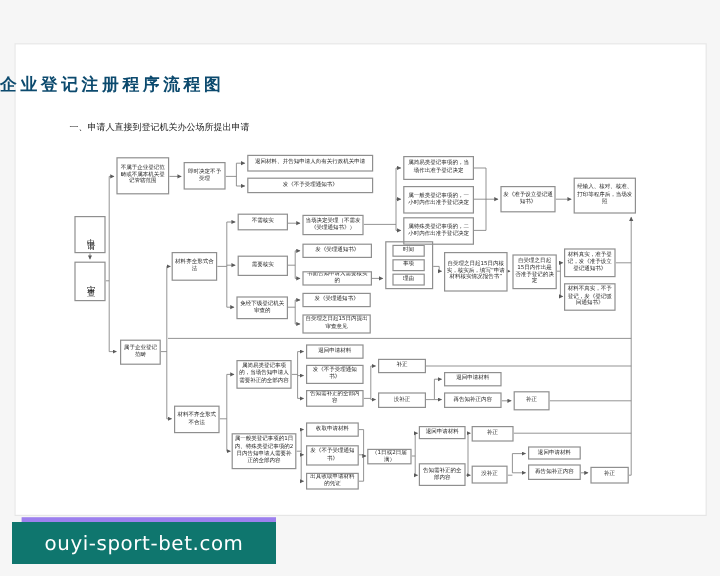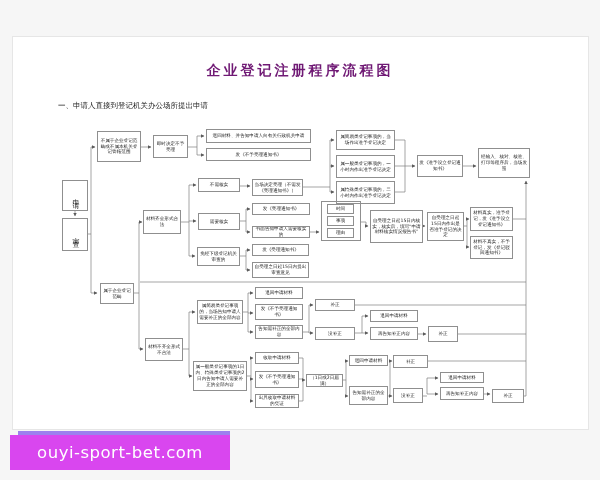--- a/index.html
+++ b/index.html
@@ -5,23 +5,23 @@
   html,body{margin:0;padding:0;}
   body{
     width:600px;height:480px;position:relative;overflow:hidden;
     background:#f6f6f6;font-family:"DejaVu Sans",sans-serif;
   }
   .sheet{
     position:absolute;left:12px;top:36px;width:577px;height:394px;
     background:#ffffff;border:1px solid #e6e6e6;box-sizing:border-box;
   }
   .title{
-    position:absolute;left:0;top:62px;width:600px;text-align:center;
+    position:absolute;left:0;top:62px;width:600px;
     font-family:"DejaVu Serif",serif;font-weight:bold;font-size:14px;
-    letter-spacing:3px;color:#701a75;
+    letter-spacing:3px;color:#0c4a6e;
   }
   .subtitle{
     position:absolute;left:58px;top:101px;font-size:7.5px;font-weight:normal;color:#222;
   }
   #connectors{position:absolute;left:0;top:0;z-index:1;pointer-events:none;}
   #flowchart{position:absolute;left:0;top:0;width:600px;height:480px;z-index:2;}
   .node{
     position:absolute;box-sizing:border-box;background:#ffffff;
     border:0.6px solid #8f8f8f;color:#222;
     display:flex;align-items:center;justify-content:center;text-align:center;
@@ -176,15 +176,15 @@
     <div class="node" style="left: 349px; top: 355px; width: 39px; height: 11px; border-color: rgb(143, 143, 143);">退回申请材料</div>
     <div class="node" style="left: 393px; top: 355px; width: 35px; height: 13px; border-color: rgb(143, 143, 143);">补正</div>
     <div class="node" style="left: 349px; top: 386px; width: 39px; height: 19px; border-color: rgb(143, 143, 143);">告知需补正的全部内容</div>
     <div class="node" style="left: 393px; top: 388px; width: 30px; height: 15px; border-color: rgb(143, 143, 143);">没补正</div>
     <div class="node" style="left: 440px; top: 372px; width: 44px; height: 11px; border-color: rgb(143, 143, 143);">退回申请材料</div>
     <div class="node" style="left: 440px; top: 387px; width: 44px; height: 13px; border-color: rgb(143, 143, 143);">再告知补正内容</div>
     <div class="node" style="left: 492px; top: 389px; width: 32px; height: 14px; border-color: rgb(143, 143, 143);">补正</div>
   </div>
 
 <div class="banner-strip" style="background: rgb(157, 128, 238);"></div>
-<div class="banner" style="background: #d946ef;">
+<div class="banner" style="background: #0f766e;">
   <span class="banner-text" style="color: rgb(255, 255, 255);">ouyi-sport-bet.com</span>
 </div>
 
 </body></html>

